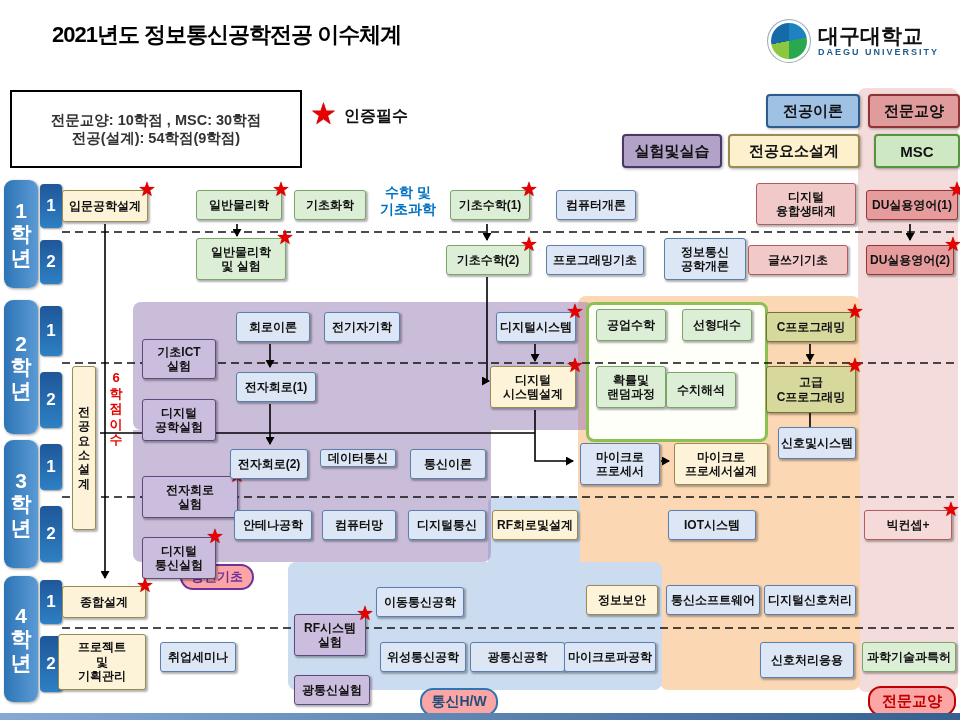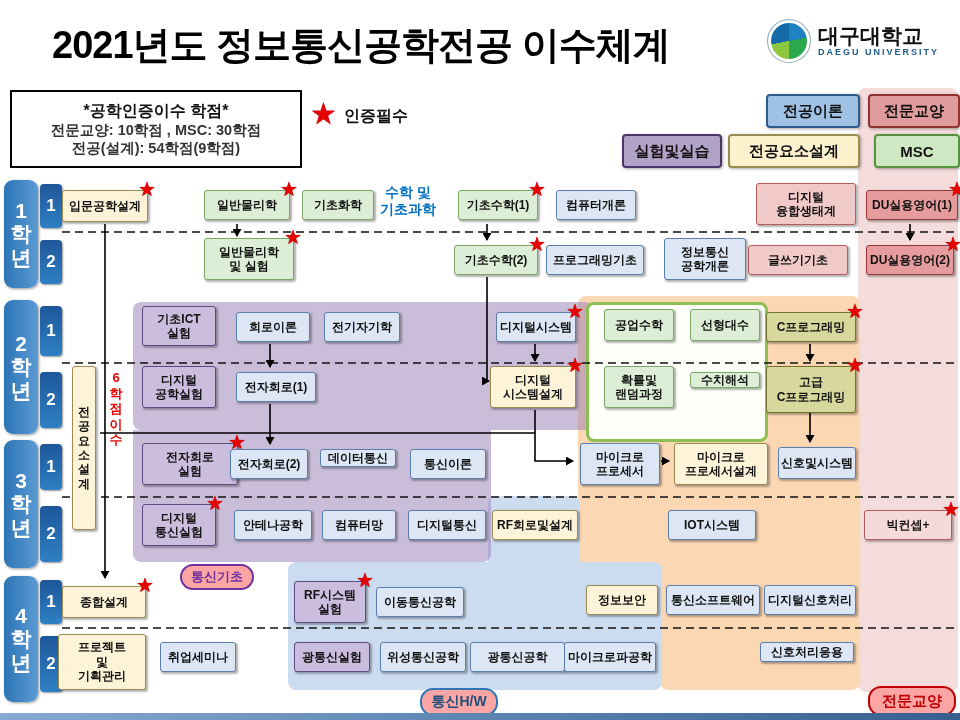--- a/index.html
+++ b/index.html
@@ -6,21 +6,21 @@
   #page{position:relative;width:960px;height:720px;background:#fff;overflow:hidden;
         font-family:"Liberation Sans","DejaVu Sans",sans-serif;color:#111;}
   
   .bg{position:absolute;border-radius:8px;}
   .bg-pink{background:#f4dcdc;}
   .bg-orange{background:#fbd7b4;}
   .bg-blue{background:#ccdcf0;}
   .bg-purple{background:rgba(150,124,182,0.5);}
   .msc-cluster{position:absolute;background:#fdfff8;border:3px solid #8cc152;border-radius:8px;}
   
-  #title{position:absolute;left:52px;top:20px;font-size:38px;font-weight:800;letter-spacing:-1px;color:#000;}
+  #title{position:absolute;left:52px;top:20px;font-size:22px;font-weight:800;letter-spacing:-1px;color:#000;}
   #logo{position:absolute;left:768px;top:20px;display:flex;align-items:center;gap:8px;}
   #logo .globe{width:42px;height:42px;border-radius:50%;
      background:conic-gradient(#1d81c2 0 22%,#29a84e 22% 50%,#8dc63f 50% 72%,#156ba8 72% 100%);
      box-shadow:inset 0 0 0 3px #fff,0 0 0 1px #9ab;}
   #logo .ko{font-size:21px;font-weight:800;color:#111;line-height:1.05;}
   #logo .en{font-size:9px;font-weight:bold;letter-spacing:2px;color:#1f5c8b;}
   #certbox{position:absolute;left:10px;top:90px;width:288px;height:74px;border:2.5px solid #000;
      display:flex;flex-direction:column;align-items:center;justify-content:center;line-height:1.25;}
   #certbox .t{font-size:16px;font-weight:800;}
   #certbox .l{font-size:14.5px;font-weight:600;color:#333;}
@@ -40,24 +40,24 @@
      text-align:center;white-space:pre-line;line-height:1.1;border-radius:9px;box-shadow:1px 1px 3px rgba(0,0,0,.4);}
   .sembox{position:absolute;left:40px;width:22px;background:linear-gradient(180deg,#1e5799,#2e80c4);
      color:#fff;font-weight:800;font-size:17px;display:flex;align-items:center;justify-content:center;
      border-radius:4px;box-shadow:1px 1px 2px rgba(0,0,0,.4);}
   
   .cb{position:absolute;display:flex;align-items:center;justify-content:center;text-align:center;
      font-weight:bold;font-size:12px;line-height:1.2;white-space:pre-line;border-radius:3px;
      box-sizing:border-box;border:1.5px solid;color:#111;box-shadow:1.5px 1.5px 2px rgba(0,0,0,.3);
      padding:1px 2px;}
   .theory{background:#dce6f4;border-color:#5b7fae;}
-  .msc{background:#ddeed6;border-color:#7aa66a;margin-left:8px;}
+  .msc{background:#ddeed6;border-color:#7aa66a;}
   .liberal{background:#f2c9c9;border-color:#b35c5c;}
   .liberal2{background:#e69c9c;border-color:#953737;}
-  .lab{background:#cabddd;border-color:#5d4a7e;}
+  .lab{background:#cabddd;border-color:#5d4a7e;margin-top:33px;}
   .design{background:#fdf3d8;border-color:#9a8c50;}
   .khaki{background:#d6d89c;border-color:#74742e;}
   .pinkbox{background:#f6d9d9;border-color:#b35c5c;}
   .st{position:absolute;top:-14px;right:-9px;font-size:20px;color:#e60000;text-shadow:0 0 1px #8a0000;}
   
   .flabel{position:absolute;text-align:center;font-weight:800;white-space:pre-line;line-height:1.2;}
   .outline-label{position:absolute;display:flex;align-items:center;justify-content:center;
      background:#fca5a5;font-weight:700;border:2px solid;border-radius:13px;}
   #bottombar{position:absolute;left:0;bottom:0;width:960px;height:7px;
      background:linear-gradient(90deg,#86a9d4,#35608f);}
@@ -106,21 +106,20 @@
   <div id="title">2021년도 정보통신공학전공 이수체계</div>
   <div id="logo">
     <div class="globe"></div>
     <div>
       <div class="ko">대구대학교</div>
       <div class="en">DAEGU UNIVERSITY</div>
     </div>
   </div>
 
   <div id="certbox">
-    <div class="t">*공학인증이수 학점*</div>
     <div class="l">전문교양: 10학점 , MSC: 30학점</div>
     <div class="l">전공(설계): 54학점(9학점)</div>
   </div>
   <span class="bigstar" style="left:310px;top:96px;font-size:30px">★</span>
   <div id="starnote">인증필수</div>
 
   <div class="lg lg-theory" style="left:766px;top:94px;width:90px;height:30px">전공이론</div>
   <div class="lg lg-liberal" style="left:868px;top:94px;width:88px;height:30px">전문교양</div>
   <div class="lg lg-design" style="left:728px;top:134px;width:128px;height:30px">전공요소설계</div>
   <div class="lg lg-lab" style="left:622px;top:134px;width:96px;height:30px">실험및실습</div>
@@ -222,40 +221,40 @@
   <div class="cb lab" style="left:142px;top:366px;width:74px;height:42px">디지털
 공학실험</div>
   <div class="cb theory" style="left:236px;top:372px;width:80px;height:30px">전자회로(1)</div>
   <div class="cb design" style="left:490px;top:366px;width:86px;height:42px">
     <span>디지털
 시스템설계</span>
     <span class="st">★</span>
   </div>
   <div class="cb msc" style="left:596px;top:366px;width:70px;height:42px">확률및
 랜덤과정</div>
-  <div class="cb msc" style="left:682px;top:372px;width:70px;height:16px">수치해석</div>
+  <div class="cb msc" style="left:666px;top:372px;width:70px;height:36px">수치해석</div>
   <div class="cb khaki" style="left:766px;top:366px;width:90px;height:47px">
     <span>고급
 C프로그래밍</span>
     <span class="st">★</span>
   </div>
 
   <div class="cb lab" style="left:142px;top:443px;width:96px;height:42px">
     <span>전자회로
 실험</span>
     <span class="st">★</span>
   </div>
   <div class="cb theory" style="left:230px;top:449px;width:78px;height:30px">전자회로(2)</div>
   <div class="cb theory" style="left:320px;top:449px;width:76px;height:18px">데이터통신</div>
   <div class="cb theory" style="left:410px;top:449px;width:76px;height:30px">통신이론</div>
   <div class="cb theory" style="left:580px;top:443px;width:80px;height:42px">마이크로
 프로세서</div>
   <div class="cb design" style="left:674px;top:443px;width:94px;height:42px">마이크로
 프로세서설계</div>
-  <div class="cb theory" style="left:778px;top:447px;width:78px;height:32px">신호및시스템</div>
+  <div class="cb theory" style="left:778px;top:427px;width:78px;height:32px">신호및시스템</div>
 
   <div class="cb lab" style="left:142px;top:504px;width:74px;height:42px">
     <span>디지털
 통신실험</span>
     <span class="st">★</span>
   </div>
   <div class="cb theory" style="left:234px;top:510px;width:78px;height:30px">안테나공학</div>
   <div class="cb theory" style="left:322px;top:510px;width:74px;height:30px">컴퓨터망</div>
   <div class="cb theory" style="left:408px;top:510px;width:78px;height:30px">디지털통신</div>
   <div class="cb design" style="left:492px;top:510px;width:86px;height:30px">RF회로및설계</div>
@@ -280,16 +279,17 @@
   <div class="cb theory" style="left:764px;top:585px;width:92px;height:30px">디지털신호처리</div>
 
   <div class="cb design" style="left:58px;top:634px;width:88px;height:56px">프로젝트
 및
 기획관리</div>
   <div class="cb theory" style="left:160px;top:642px;width:76px;height:30px">취업세미나</div>
   <div class="cb lab" style="left:294px;top:642px;width:76px;height:30px">광통신실험</div>
   <div class="cb theory" style="left:380px;top:642px;width:86px;height:30px">위성통신공학</div>
   <div class="cb theory" style="left:470px;top:642px;width:95px;height:30px">광통신공학</div>
   <div class="cb theory" style="left:564px;top:642px;width:92px;height:30px">마이크로파공학</div>
-  <div class="cb theory" style="left:760px;top:642px;width:94px;height:20px">신호처리응용</div>
+  <div class="cb theory" style="left:760px;top:642px;width:94px;height:36px">신호처리응용</div>
+  <div class="cb msc" style="left:862px;top:642px;width:94px;height:30px">과학기술과특허</div>
 
   <div id="bottombar"></div>
 </div>
 
 </body></html>

